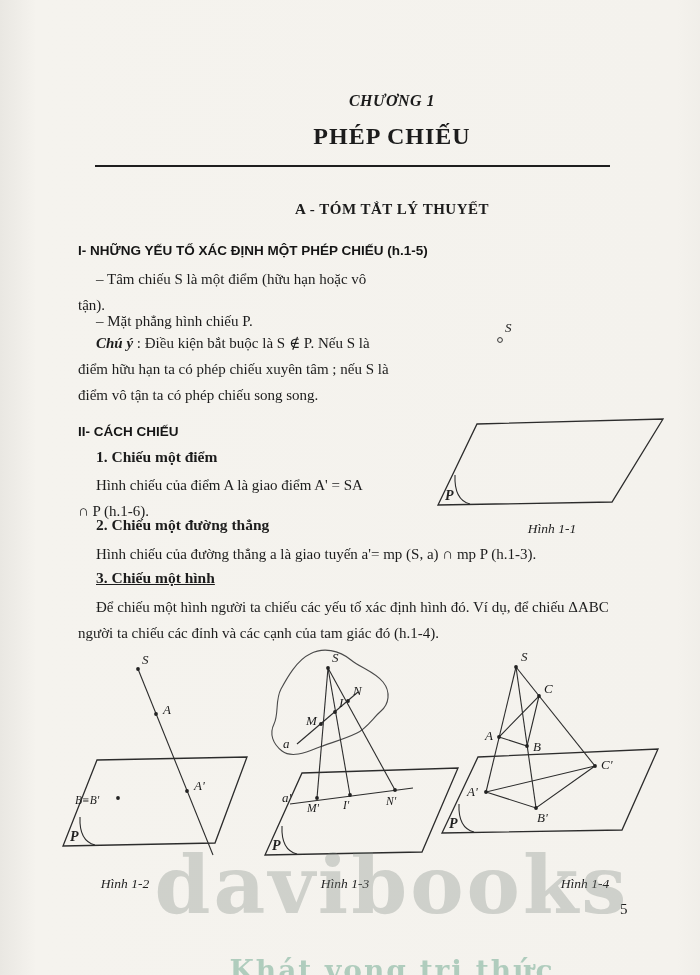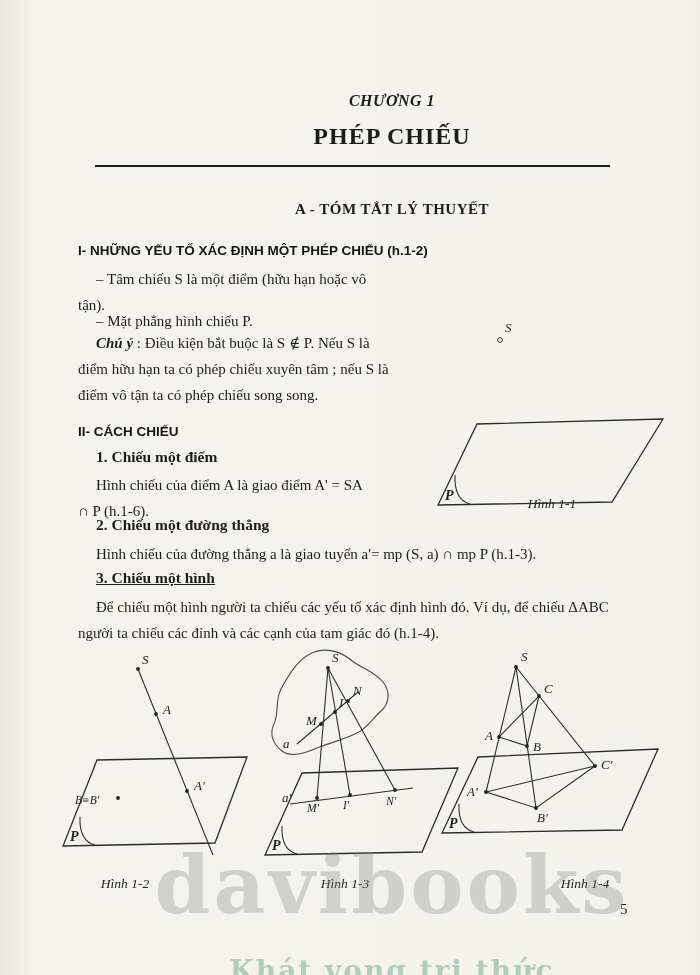--- a/index.html
+++ b/index.html
@@ -40,35 +40,35 @@
 </head>
 <body>
 
 <div class="page">
 
   <div class="abs center chapter" style="top:92px;">CHƯƠNG 1</div>
   <div class="abs center title" style="top:123px;">PHÉP CHIẾU</div>
   <div class="abs rule" style="top:165px; left:95px; width:515px;"></div>
   <div class="abs center section-a" style="top:201px;">A - TÓM TẮT LÝ THUYẾT</div>
 
-  <div class="abs h-sans" style="top:243px; left:78px; width:560px;">I- NHỮNG YẾU TỐ XÁC ĐỊNH MỘT PHÉP CHIẾU (h.1-2)</div>
+  <div class="abs h-sans" style="top:243px; left:78px; width:560px;">I- NHỮNG YẾU TỐ XÁC ĐỊNH MỘT PHÉP CHIẾU (h.1-5)</div>
   <p class="abs body-text indent" style="top:266px; left:78px; width:312px;">– Tâm chiếu S là một điểm (hữu hạn hoặc vô tận).</p>
   <p class="abs body-text indent" style="top:308px; left:78px; width:312px;">– Mặt phẳng hình chiếu P.</p>
   <p class="abs body-text indent" style="top:330px; left:78px; width:320px;"><span class="note-label">Chú ý</span><span> : Điều kiện bắt buộc là S ∉ P. Nếu S là điểm hữu hạn ta có phép chiếu xuyên tâm ; nếu S là điểm vô tận ta có phép chiếu song song.</span></p>
 
   <div class="abs" style="top:312px; left:432px;">
     <svg width="250" height="200" viewBox="0 0 250 200">
       <text x="73" y="20" class="flabel">S</text>
       <circle cx="68" cy="28" r="2.4" class="ring"></circle>
       <polygon class="plane" points="45,112 231,107 180,190 6,193"></polygon>
       <path d="M 38,192 Q 22,188 23,163"></path>
       <text x="13" y="188" class="plabel">P</text>
     </svg>
   </div>
-  <div class="abs fig-caption" style="top:496px; left:492px;text-align:center;">Hình 1-1</div>
+  <div class="abs fig-caption" style="top:521px; left:492px;text-align:center;">Hình 1-1</div>
 
   <div class="abs h-sans" style="top:424px; left:78px;">II- CÁCH CHIẾU</div>
 
   <div class="abs item-title" style="top:448px; left:96px;">1. Chiếu một điểm</div>
   <p class="abs body-text indent" style="top:472px; left:78px; width:288px;">Hình chiếu của điểm A là giao điểm A' = SA ∩ P (h.1-6).</p>
 
   <div class="abs item-title" style="top:516px; left:96px;">2. Chiếu một đường thẳng</div>
   <p class="abs body-text indent" style="top:541px; left:78px; width:548px;">Hình chiếu của đường thẳng a là giao tuyến a'= mp (S, a) ∩ mp P (h.1-3).</p>
 
   <div class="abs item-title" style="top:569px; left:96px;text-decoration:underline;">3. Chiếu một hình</div>

